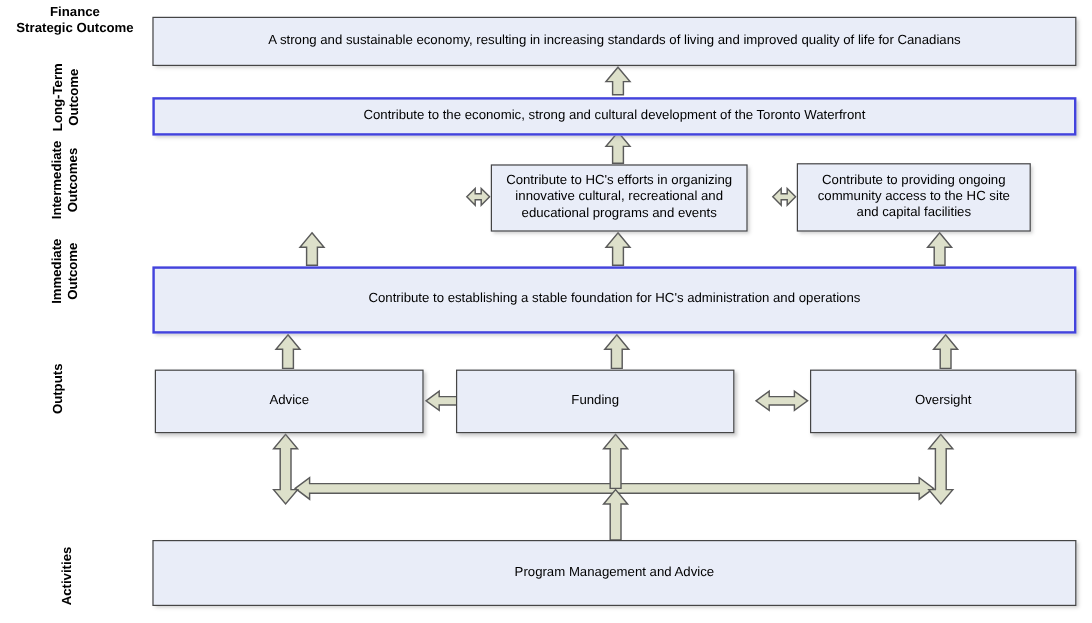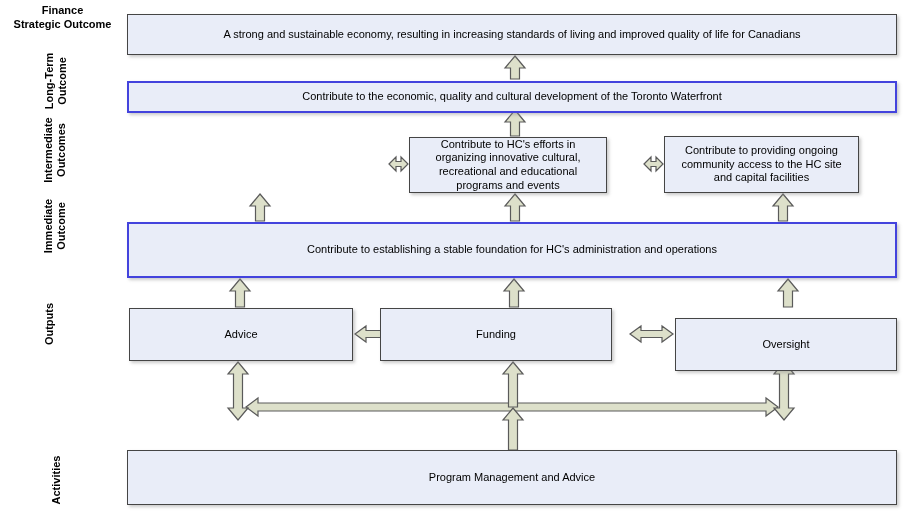--- a/index.html
+++ b/index.html
@@ -19,26 +19,26 @@
     box-shadow:2px 2px 3px rgba(140,140,140,.45);
     display:flex;align-items:center;justify-content:center;
     text-align:center;
     font-size:11px;line-height:1.25;
     padding:14px 8px;box-sizing:border-box;
   }
   .box.blue{border:2px solid #4343dd;}
   .b-strategic   {left:127px;top:14px;  width:770px;height:41px;}
   .b-longterm    {left:127px;top:81px;  width:770px;height:28px;}
   .b-int-left    {left:129px;top:136px; width:259px;height:57px;}
-  .b-int-mid     {left:409px;top:137px; width:198px;height:56px;}
+  .b-int-mid     {left:409px;top:137px; width:214px;height:56px;}
   .b-int-right   {left:664px;top:136px; width:195px;height:57px;}
   .b-immediate   {left:127px;top:222px; width:770px;height:56px;}
   .b-advice      {left:129px;top:308px; width:224px;height:53px;}
   .b-funding     {left:380px;top:308px; width:232px;height:53px;}
-  .b-oversight   {left:675px;top:308px; width:222px;height:53px;margin-top:10px;}
+  .b-oversight   {left:675px;top:308px; width:222px;height:53px;}
   .b-activities  {left:127px;top:450px; width:770px;height:55px;}
   
   .hlabel{
     position:absolute;left:5px;top:4px;width:115px;
     font-size:11px;font-weight:bold;text-align:center;
     line-height:1.25;white-space:pre-line;
   }
   .vlabel{
     position:absolute;
     font-size:11px;font-weight:bold;text-align:center;
@@ -92,21 +92,21 @@
     <polygon class="arrow" points="630,334 641,326 641,330.5 662,330.5 662,326 673,334 662,342 662,337.5 641,337.5 641,342"></polygon>
 
     <polygon class="arrow" points="246,407 258,398 258,403 766,403 766,398 778,407 766,416 766,411 258,411 258,416"></polygon>
     <polygon class="arrow" points="238,362 248,374 242.5,374 242.5,408 248,408 238,420 228,408 233.5,408 233.5,374 228,374"></polygon>
     <polygon class="arrow" points="784,362 794,374 788.5,374 788.5,408 794,408 784,420 774,408 779.5,408 779.5,374 774,374"></polygon>
     <polygon class="arrow" points="513,362 523,374 517.5,374 517.5,407 508.5,407 508.5,374 503,374"></polygon>
     <polygon class="arrow" points="513,408 523,420 517.5,420 517.5,450 508.5,450 508.5,420 503,420"></polygon>
   </svg>
 
   <div class="box b-strategic">A strong and sustainable economy, resulting in increasing standards of living and improved quality of life for Canadians</div>
-  <div class="box blue b-longterm">Contribute to the economic, quality and cultural development of the Toronto Waterfront</div>
+  <div class="box blue b-longterm">Contribute to the economic, strong and cultural development of the Toronto Waterfront</div>
   <div class="box b-int-mid">Contribute to HC's efforts in organizing innovative cultural, recreational and educational programs and events</div>
   <div class="box b-int-right">Contribute to providing ongoing community access to the HC site and capital facilities</div>
   <div class="box b-advice">Advice</div>
   <div class="box blue b-immediate">Contribute to establishing a stable foundation for HC's administration and operations</div>
   <div class="box b-funding">Funding</div>
   <div class="box b-oversight">Oversight</div>
   <div class="box b-activities">Program Management and Advice</div>
 
 </div>
 

